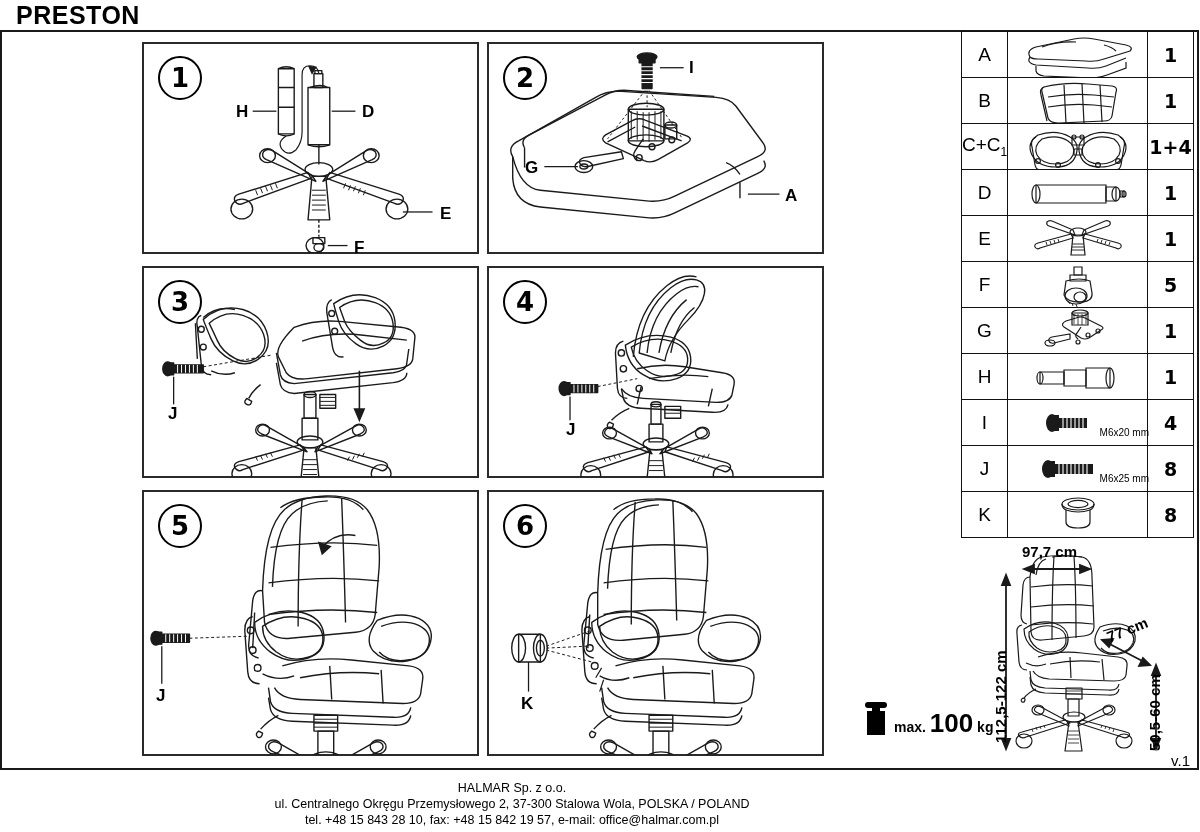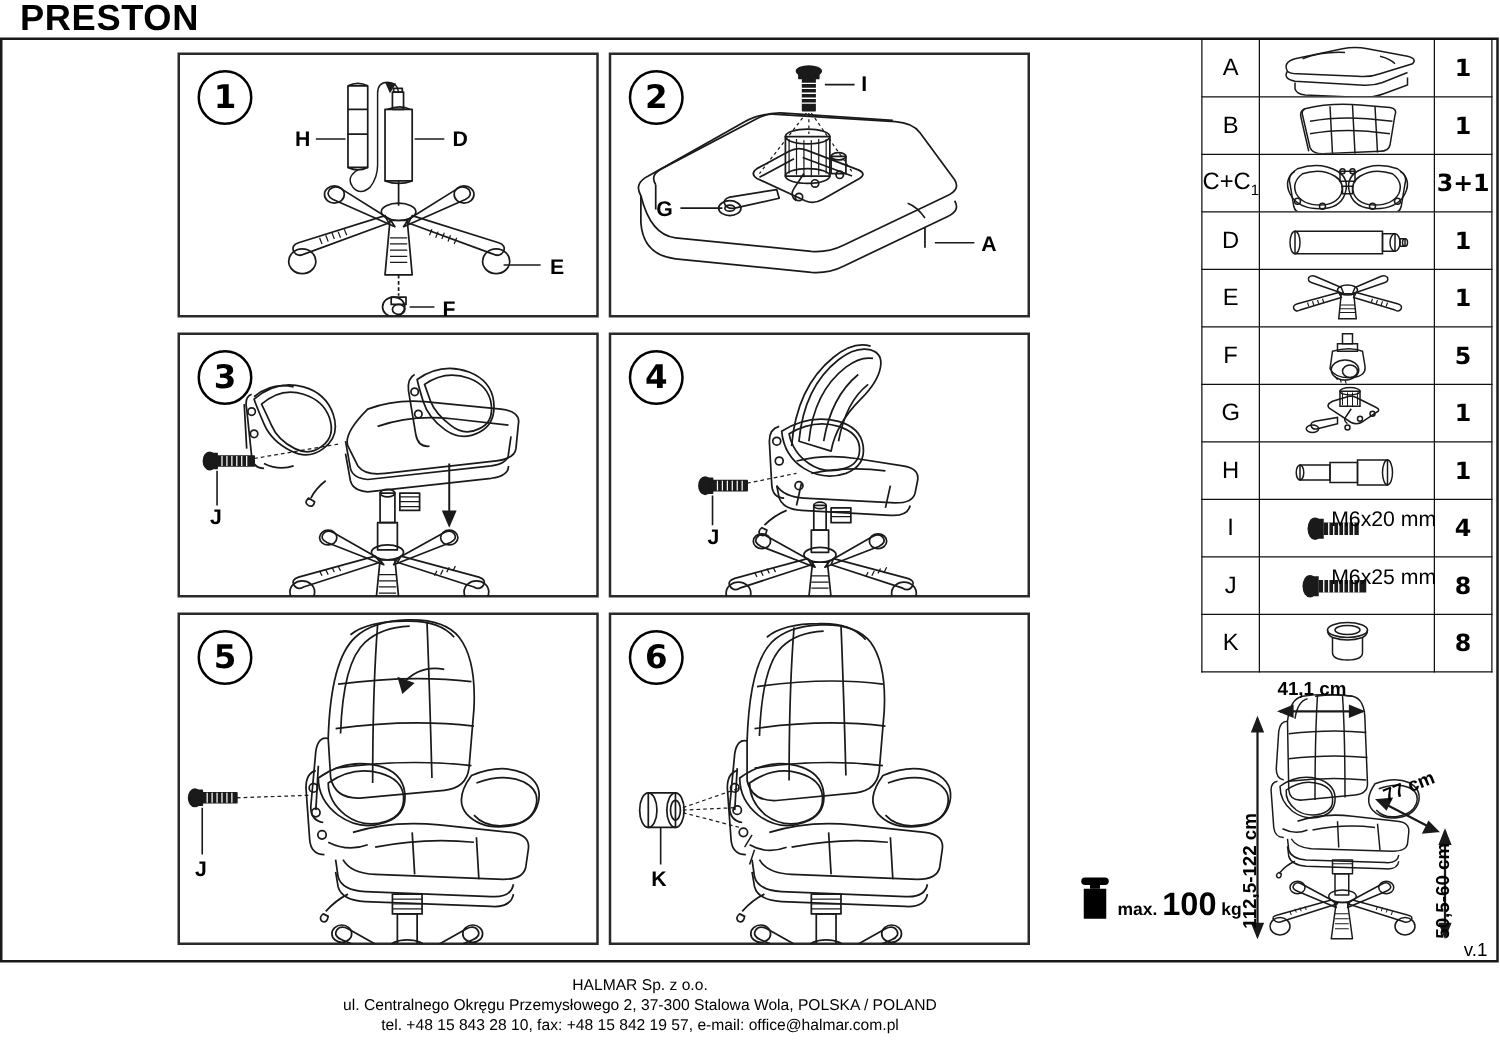--- a/index.html
+++ b/index.html
@@ -12,21 +12,21 @@
     position: relative;
     font-family: "Liberation Sans", sans-serif;
     color: #000;
     overflow: hidden;
   }
 
   
   .title {
     position: absolute;
     left: 16px; top: 0px;
-    font-size: 29px; font-weight: bold;
+    font-size: 25px; font-weight: bold;
     letter-spacing: 0.5px;
     line-height: 30px;
   }
 
   
   .frame {
     position: absolute;
     left: 0px; top: 30px;
     width: 1199px; height: 740px;
     border: 2px solid #1a1a1a;
@@ -69,22 +69,22 @@
     text-align: center;
     vertical-align: middle;
     padding: 0;
   }
   .pt-code { width: 46px; font-size: 19px; font-family: "Liberation Sans", sans-serif; }
   .pt-img  { width: 140px; position: relative; }
   .pt-qty  { width: 46px; font-size: 19px; font-weight: bold; font-family: "DejaVu Sans", sans-serif; }
   .pt-img-inner { position: relative; width: 100%; height: 100%; }
   .pt-spec {
     position: absolute;
-    right: -2px; bottom: 12px;
-    font-size: 17px;
+    right: -2px; bottom: 0px;
+    font-size: 10px;
     white-space: nowrap;
     font-family: "Liberation Sans", sans-serif;
   }
   .sub { font-size: 12px; vertical-align: sub; }
 
   
   .dims { position: absolute; left: 960px; top: 545px; width: 236px; height: 220px; }
   .dim-txt {
     position: absolute;
     font-size: 15px; font-weight: 600;
@@ -527,21 +527,21 @@
             <path d="M106 14 q-15 -5 -26 2 q-8 5 -5 14 q4 9 17 9 q14 0 19 -9 q4 -9 -5 -16z"></path>
             <path d="M112 12 q6 3 4 10 l-3 18 q-1 5 -6 5"></path>
             <circle cx="110" cy="36" r="2.4"></circle>
               <circle cx="90" cy="40" r="2.4"></circle>
             <path d="M64 12 h12 v8 h-12 z M66 24 h8 v6 h-8 z"></path>
             <circle cx="66" cy="12" r="2"></circle>
               <circle cx="74" cy="12" r="2"></circle>
           </g>
         </svg>
       </td>
-      <td class="pt-qty">3+1</td>
+      <td class="pt-qty">1+4</td>
     </tr>
 
     <tr style="height:46px;">
       <td class="pt-code">D</td>
       <td class="pt-img">
         <svg viewBox="0 0 140 44" width="140" height="44">
           <g fill="none" stroke="#1a1a1a" stroke-width="1.2">
             <path d="M28 14 h70 v18 h-70 z"></path>
             <ellipse cx="28" cy="23" rx="4" ry="9"></ellipse>
             <path d="M98 16 h10 v14 h-10 z"></path>
@@ -742,21 +742,21 @@
 
       <path d="M142 95 L190 120" fill="none"></path>
       <path d="M142 95 l11 -1 l-4 8 z"></path>
       <path d="M190 120 l-11 1 l4 -8 z"></path>
 
       <path d="M196 120 v84" fill="none"></path>
       <path d="M196 120 l-4 10 h8 z"></path>
       <path d="M196 204 l-4 -10 h8 z"></path>
     </g>
   </svg>
-  <div class="dim-txt" style="left:62px; top:-2px;">41,1 cm</div>
+  <div class="dim-txt" style="left:62px; top:-2px;">97,7 cm</div>
   <div class="dim-txt rot90" style="left:32px; top:198px;">112,5-122 cm</div>
   <div class="dim-txt rot-d" style="left:146px; top:76px;">77 cm</div>
   <div class="dim-txt rot90" style="left:186px; top:206px;">50,5-60 cm</div>
 </div>
 
 <div class="maxload">
   <svg viewBox="0 0 28 36" width="28" height="36">
     <g fill="#000">
       <path d="M6 2 h16 q3 0 3 3 q0 3 -3 3 h-16 q-3 0 -3 -3 q0 -3 3 -3z"></path>
       <path d="M10 8 h8 v3 h-8 z"></path>

